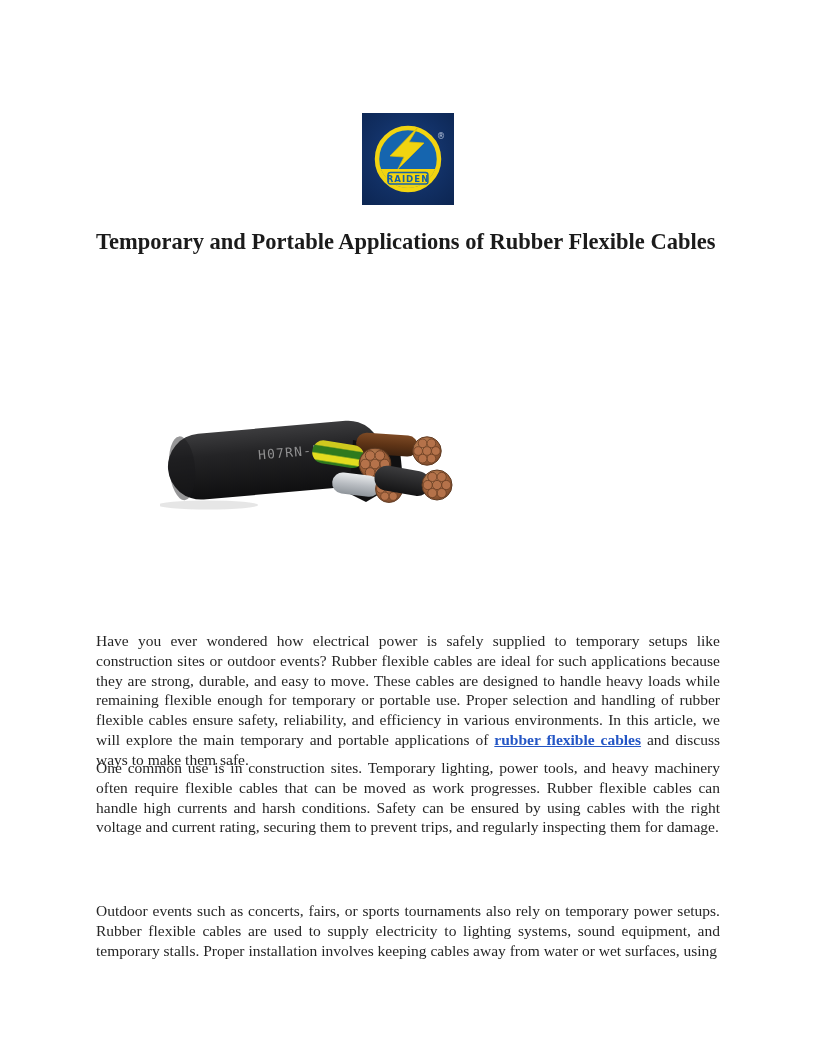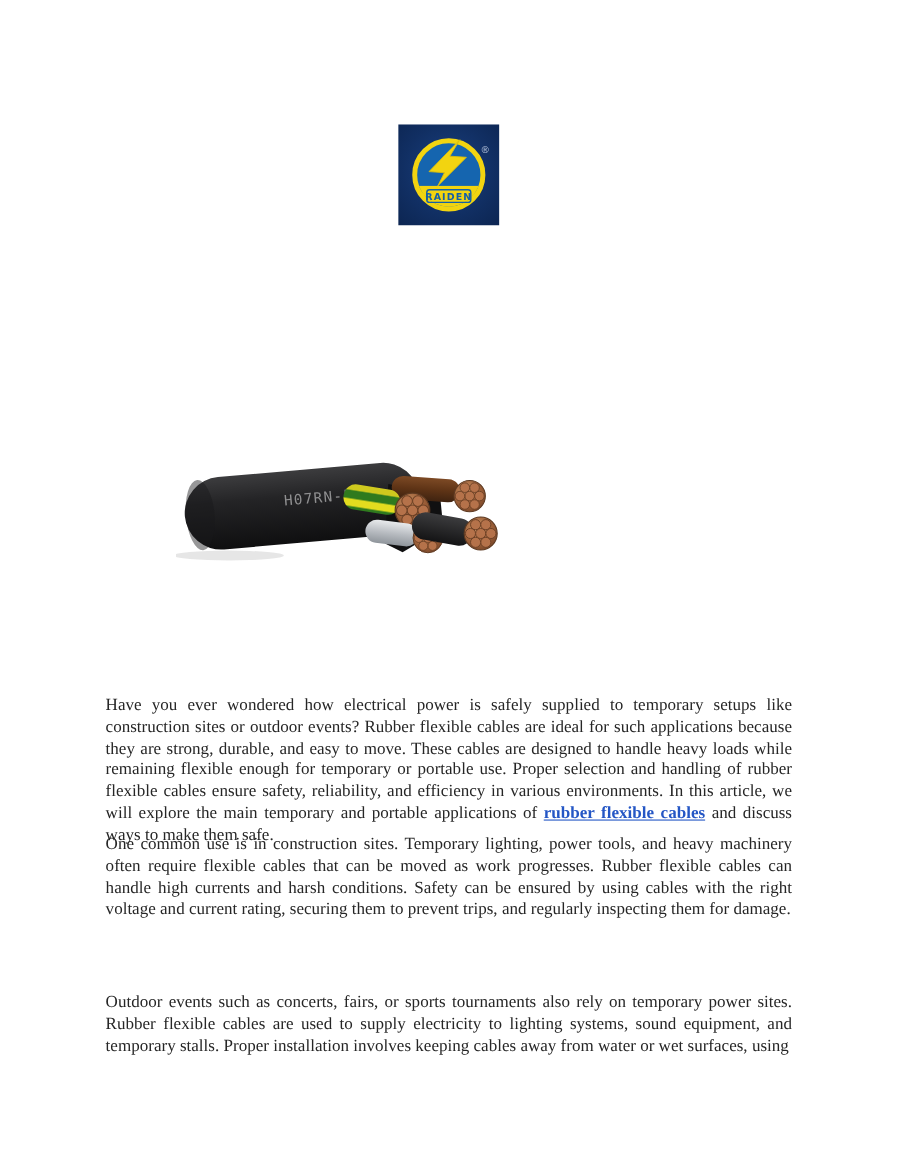--- a/index.html
+++ b/index.html
@@ -87,20 +87,21 @@
       <g clip-path="url(#logoCircleClip)">
         <rect x="14" y="56" width="64" height="22" fill="#f2d410"></rect>
       </g>
       <path d="M56,14 L28,43 L42,44 L36,56 L62,30 L47,29 Z" fill="#f2d410" stroke="#d9bd0a" stroke-width="0.8"></path>
       <rect x="26" y="59.5" width="40" height="11.5" rx="2.5" fill="none" stroke="#1460a8" stroke-width="1.3"></rect>
       <text x="46" y="68.8" text-anchor="middle" class="svg-sans" font-size="8.6" font-weight="bold" letter-spacing="1" fill="#1460a8">RAIDEN</text>
       <text x="79" y="26" text-anchor="middle" class="svg-sans" font-size="8.5" fill="#b9c6dd">®</text>
     </svg>
   </div>
 
+  <h1 class="doc-title">Temporary and Portable Applications of Rubber Flexible Cables</h1>
 
   <div class="cable-wrap">
     <svg width="306" height="104" viewBox="0 0 306 104">
       <defs>
         <linearGradient id="jacketGrad" x1="0" y1="0" x2="0" y2="1">
           <stop offset="0%" stop-color="#3c3c3e"></stop>
           <stop offset="35%" stop-color="#242426"></stop>
           <stop offset="100%" stop-color="#0f0f10"></stop>
         </linearGradient>
         <radialGradient id="copGrad" cx="40%" cy="35%" r="80%">
@@ -173,15 +174,15 @@
         <rect x="214" y="58" width="56" height="25" rx="12.5" fill="url(#blackGrad)"></rect>
       </g>
       <use href="#copperBundle" transform="translate(277,75) scale(1.0)"></use>
     </svg>
   </div>
 
   <p class="para" id="para-1"><span>Have you ever wondered how electrical power is safely supplied to temporary setups like construction sites or outdoor events? Rubber flexible cables are ideal for such applications because they are strong, durable, and easy to move. These cables are designed to handle heavy loads while remaining flexible enough for temporary or portable use. Proper selection and handling of rubber flexible cables ensure safety, reliability, and efficiency in various environments. In this article, we will explore the main temporary and portable applications of </span><a class="doc-link">rubber flexible cables</a><span> and discuss ways to make them safe.</span></p>
 
   <p class="para" id="para-2">One common use is in construction sites. Temporary lighting, power tools, and heavy machinery often require flexible cables that can be moved as work progresses. Rubber flexible cables can handle high currents and harsh conditions. Safety can be ensured by using cables with the right voltage and current rating, securing them to prevent trips, and regularly inspecting them for damage.</p>
 
-  <p class="para" id="para-3">Outdoor events such as concerts, fairs, or sports tournaments also rely on temporary power sites. Rubber flexible cables are used to supply electricity to lighting systems, sound equipment, and temporary stalls. Proper installation involves keeping cables away from water or wet surfaces, using</p>
+  <p class="para" id="para-3">Outdoor events such as concerts, fairs, or sports tournaments also rely on temporary power setups. Rubber flexible cables are used to supply electricity to lighting systems, sound equipment, and temporary stalls. Proper installation involves keeping cables away from water or wet surfaces, using</p>
 
 </div>
 
 </body></html>

